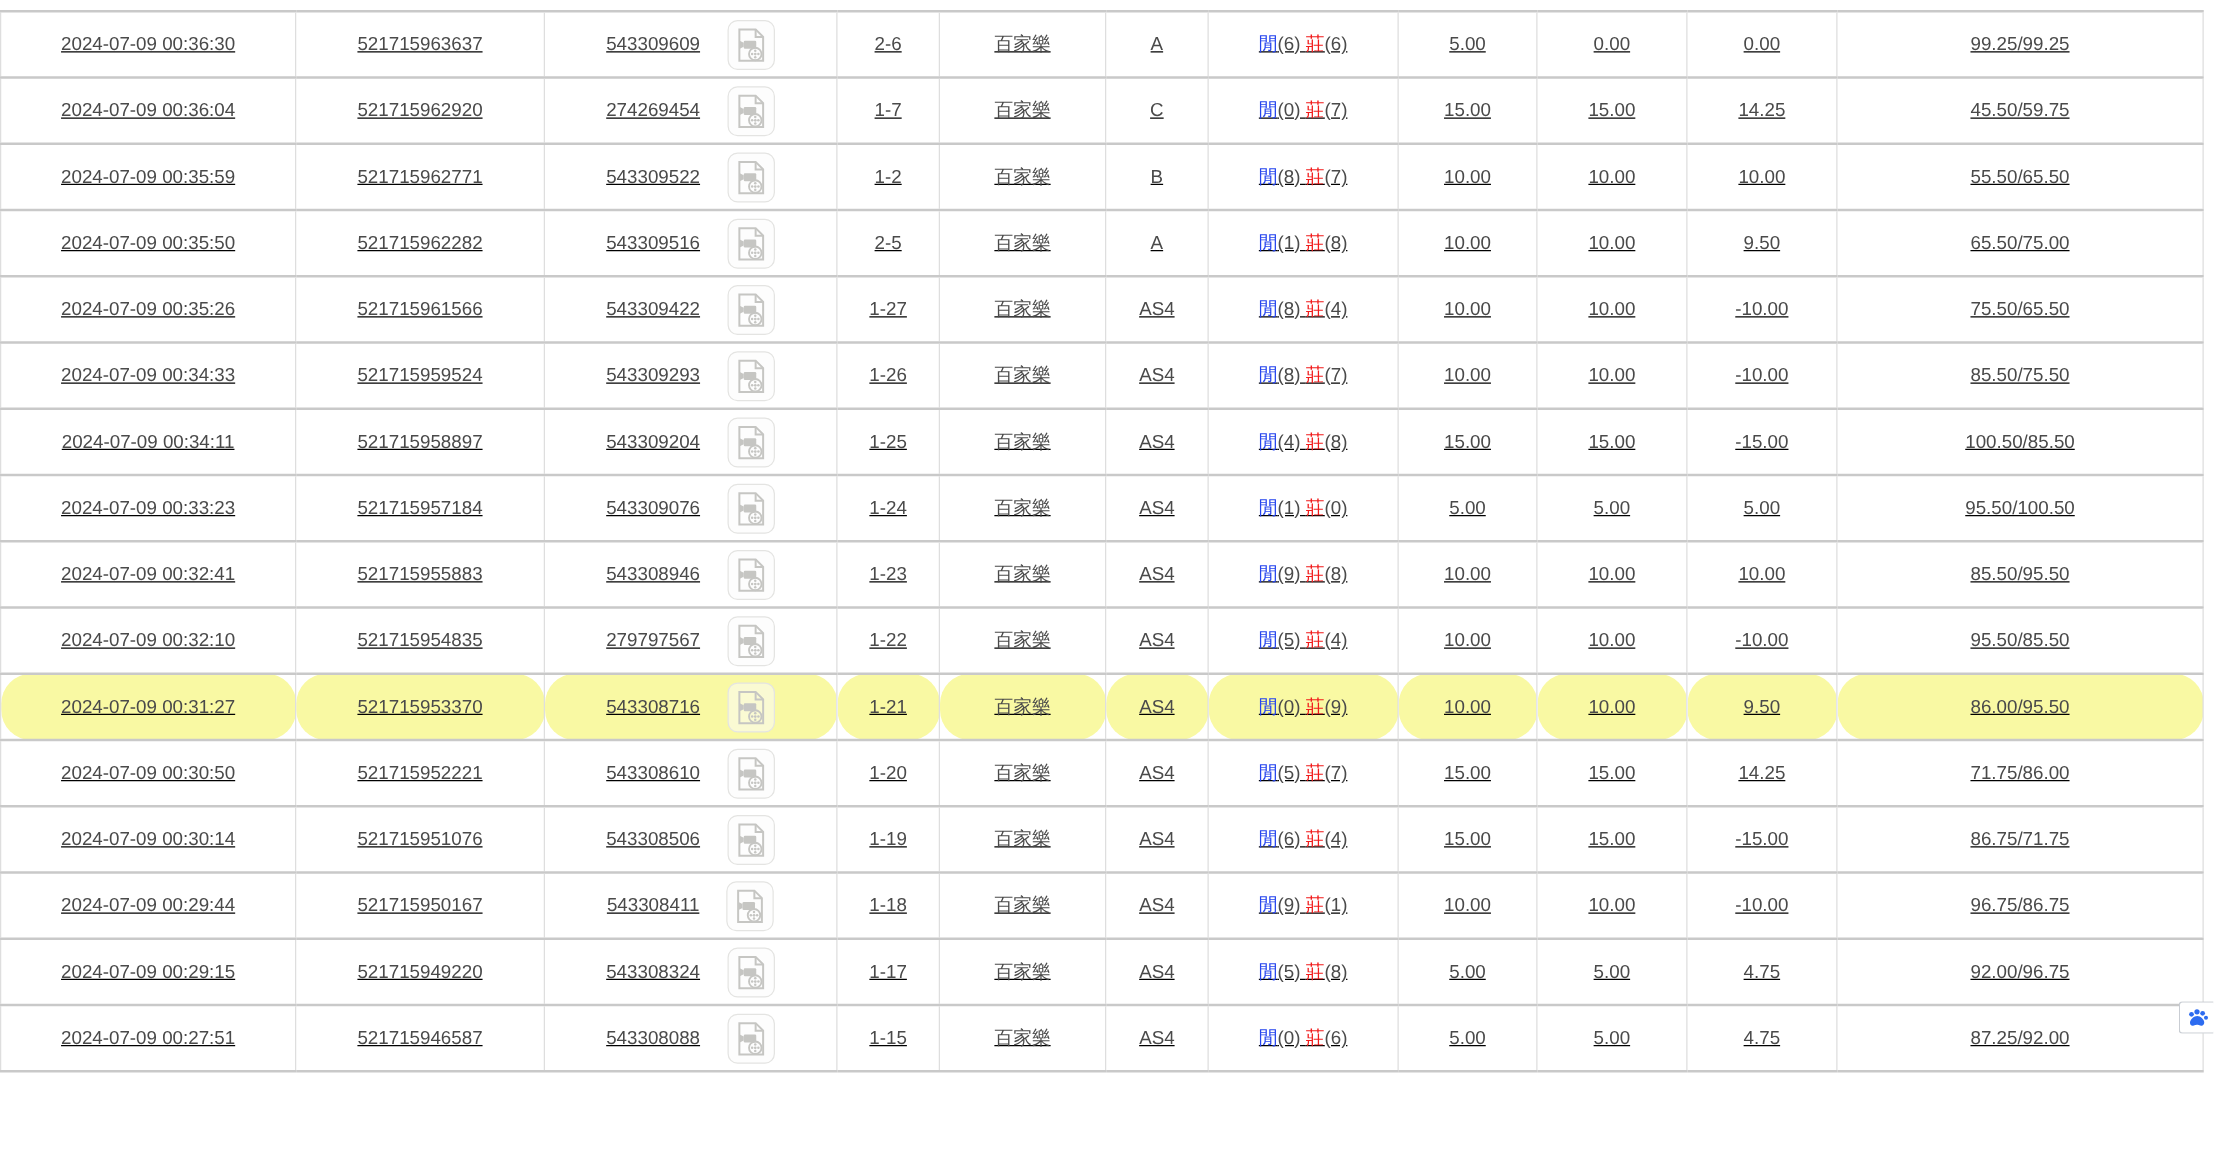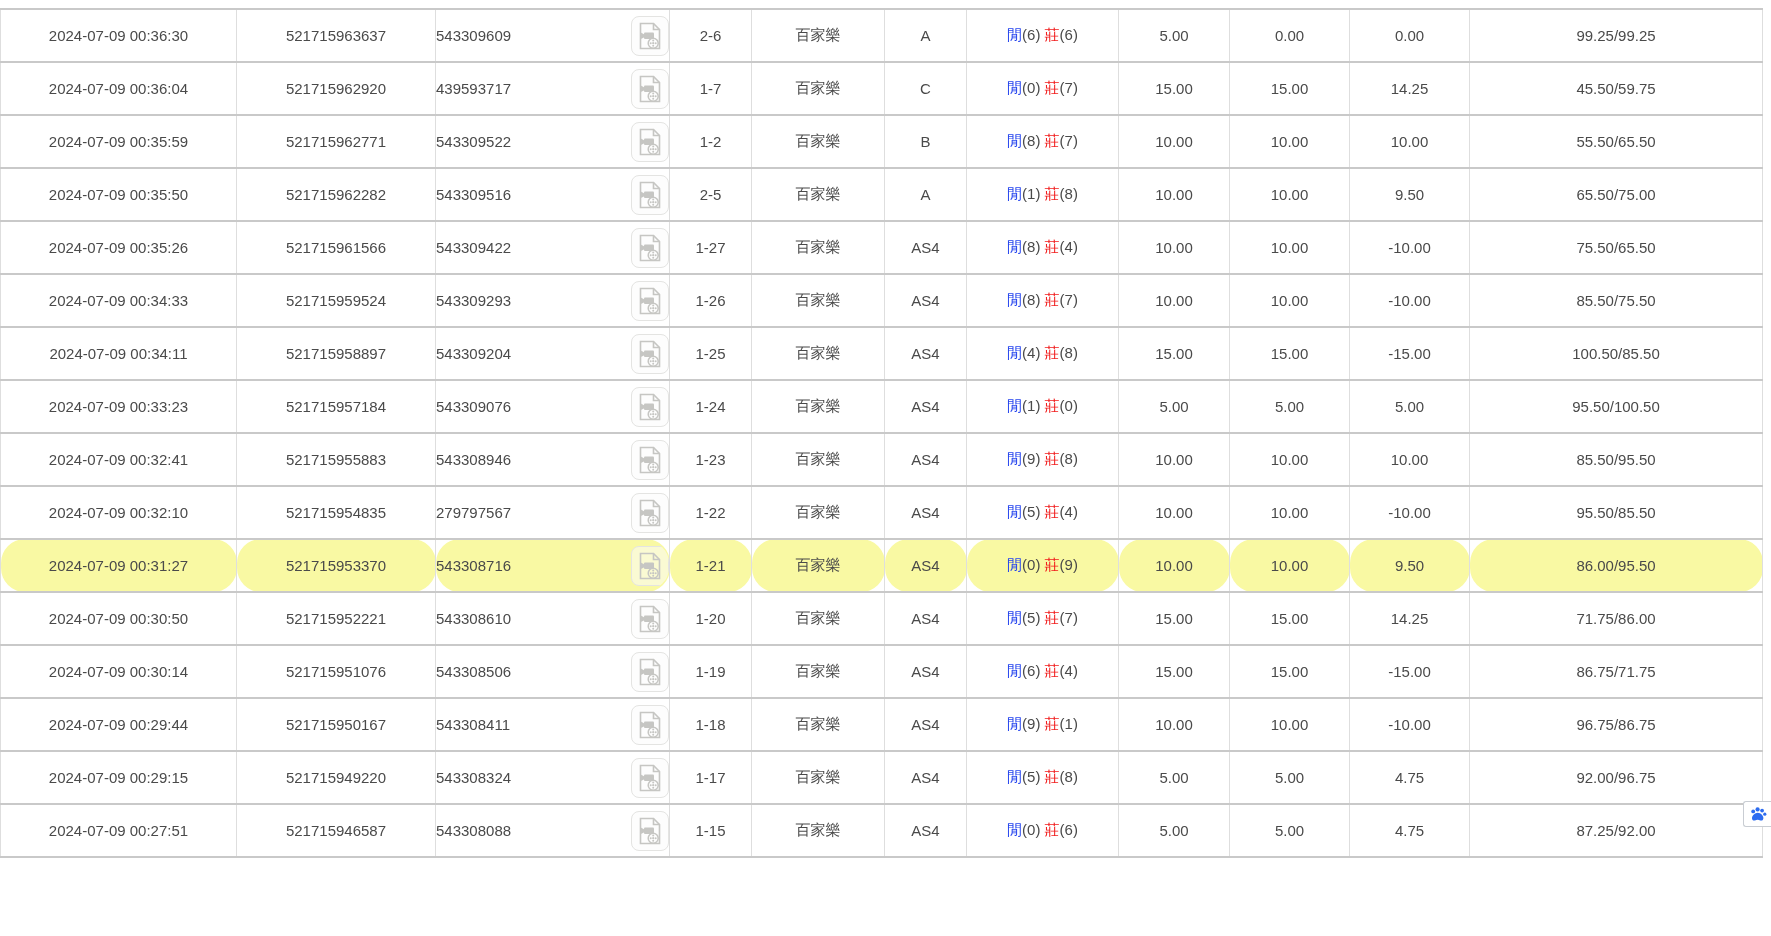--- a/index.html
+++ b/index.html
@@ -1,27 +1,27 @@
 <!DOCTYPE html>
 <html style="--player_blue: #2645ee; --banker_red: #f11b1b; --amount_blue: #2a6cf0; --negative_red: #f42b2b; --highlight: #f9f9a3; --summary_bg: #9b9b9b; --icon_grey: #c6c6c3; --paw_blue: #2d6cf0;"><head>
 <meta charset="utf-8">
 <style>
   html,body{margin:0;padding:0;background:#fff;}
   .screen{position:relative;width:1771px;height:936px;overflow:hidden;background:#fff;
           font-family:"Liberation Sans","DejaVu Sans",sans-serif;}
-  table.records{border-collapse:collapse;table-layout:fixed;width:1762px;margin-top:8px;}
+  table.records{border-collapse:collapse;table-layout:fixed;width:1762px;margin-top:8px;text-decoration:underline;}
   table.records td{border:1px solid #dedede;border-top:2px solid #c9c9c9;border-bottom:2px solid #c9c9c9;
           text-align:center;vertical-align:middle;font-size:15px;color:#4a4a4a;
           overflow:hidden;white-space:nowrap;padding:0;}
   tr.row td{height:51px;}
   tr.row.highlight td{background:var(--highlight,#f9f9a3);border-radius:24px;}
   td.blue, .blue{color:var(--amount_blue,#2a6cf0);}
   .player{color:var(--player_blue,#2645ee);}
   .banker{color:var(--banker_red,#f11b1b);}
-  .round-wrap{display:flex;align-items:center;justify-content:space-between;gap:22px;}
+  .round-wrap{display:flex;align-items:center;justify-content:center;gap:22px;}
   .video-btn{width:38px;height:40px;border:1px solid #e4e4e2;border-radius:8px;
           background:rgba(252,252,251,0.55);display:inline-flex;align-items:center;justify-content:center;
           cursor:pointer;padding:0;}
   tr.summary td{background:var(--summary_bg,#9b9b9b);color:#fff;height:32px;
           border:3px solid #fff;font-size:15px;}
   tr.summary:first-child td{border-top:3px solid #fff;}
   .paw-fab{position:absolute;left:1743px;top:801px;width:28px;height:26px;background:#fff;
           border:1px solid #c9cdd3;border-right:none;border-radius:3px 0 0 3px;z-index:5;
           display:flex;align-items:center;justify-content:center;cursor:pointer;padding:0;}
 </style>
@@ -79,21 +79,21 @@
           <td class="blue">5.00</td>
           <td>0.00</td>
           <td><span>0.00</span></td>
           <td>99.25/99.25</td>
         </tr>
         <tr class="row">
           <td>2024-07-09 00:36:04</td>
           <td>521715962920</td>
           <td>
             <span class="round-wrap">
-              <span>439593717</span>
+              <span>274269454</span>
               <button class="video-btn">
                 <svg width="24" height="28" viewBox="0 0 24 28">
                   <g stroke="var(--icon_grey,#c6c6c3)" fill="none" stroke-width="1.6">
                     <path d="M2.5 1.5 h13 l6 6 v19 h-19 z"></path>
                     <path d="M15.5 1.5 v6 h6"></path>
                   </g>
                   <g fill="var(--icon_grey,#c6c6c3)">
                     <path d="M7 10.5 h8 a1 1 0 0 1 1 1 v4.5 a1 1 0 0 1 -1 1 h-8 a1 1 0 0 1 -1 -1 v-4.5 a1 1 0 0 1 1 -1 z"></path>
                     <path d="M6 12.2 L2.8 10.6 v6.4 L6 15.4 z"></path>
                   </g>

